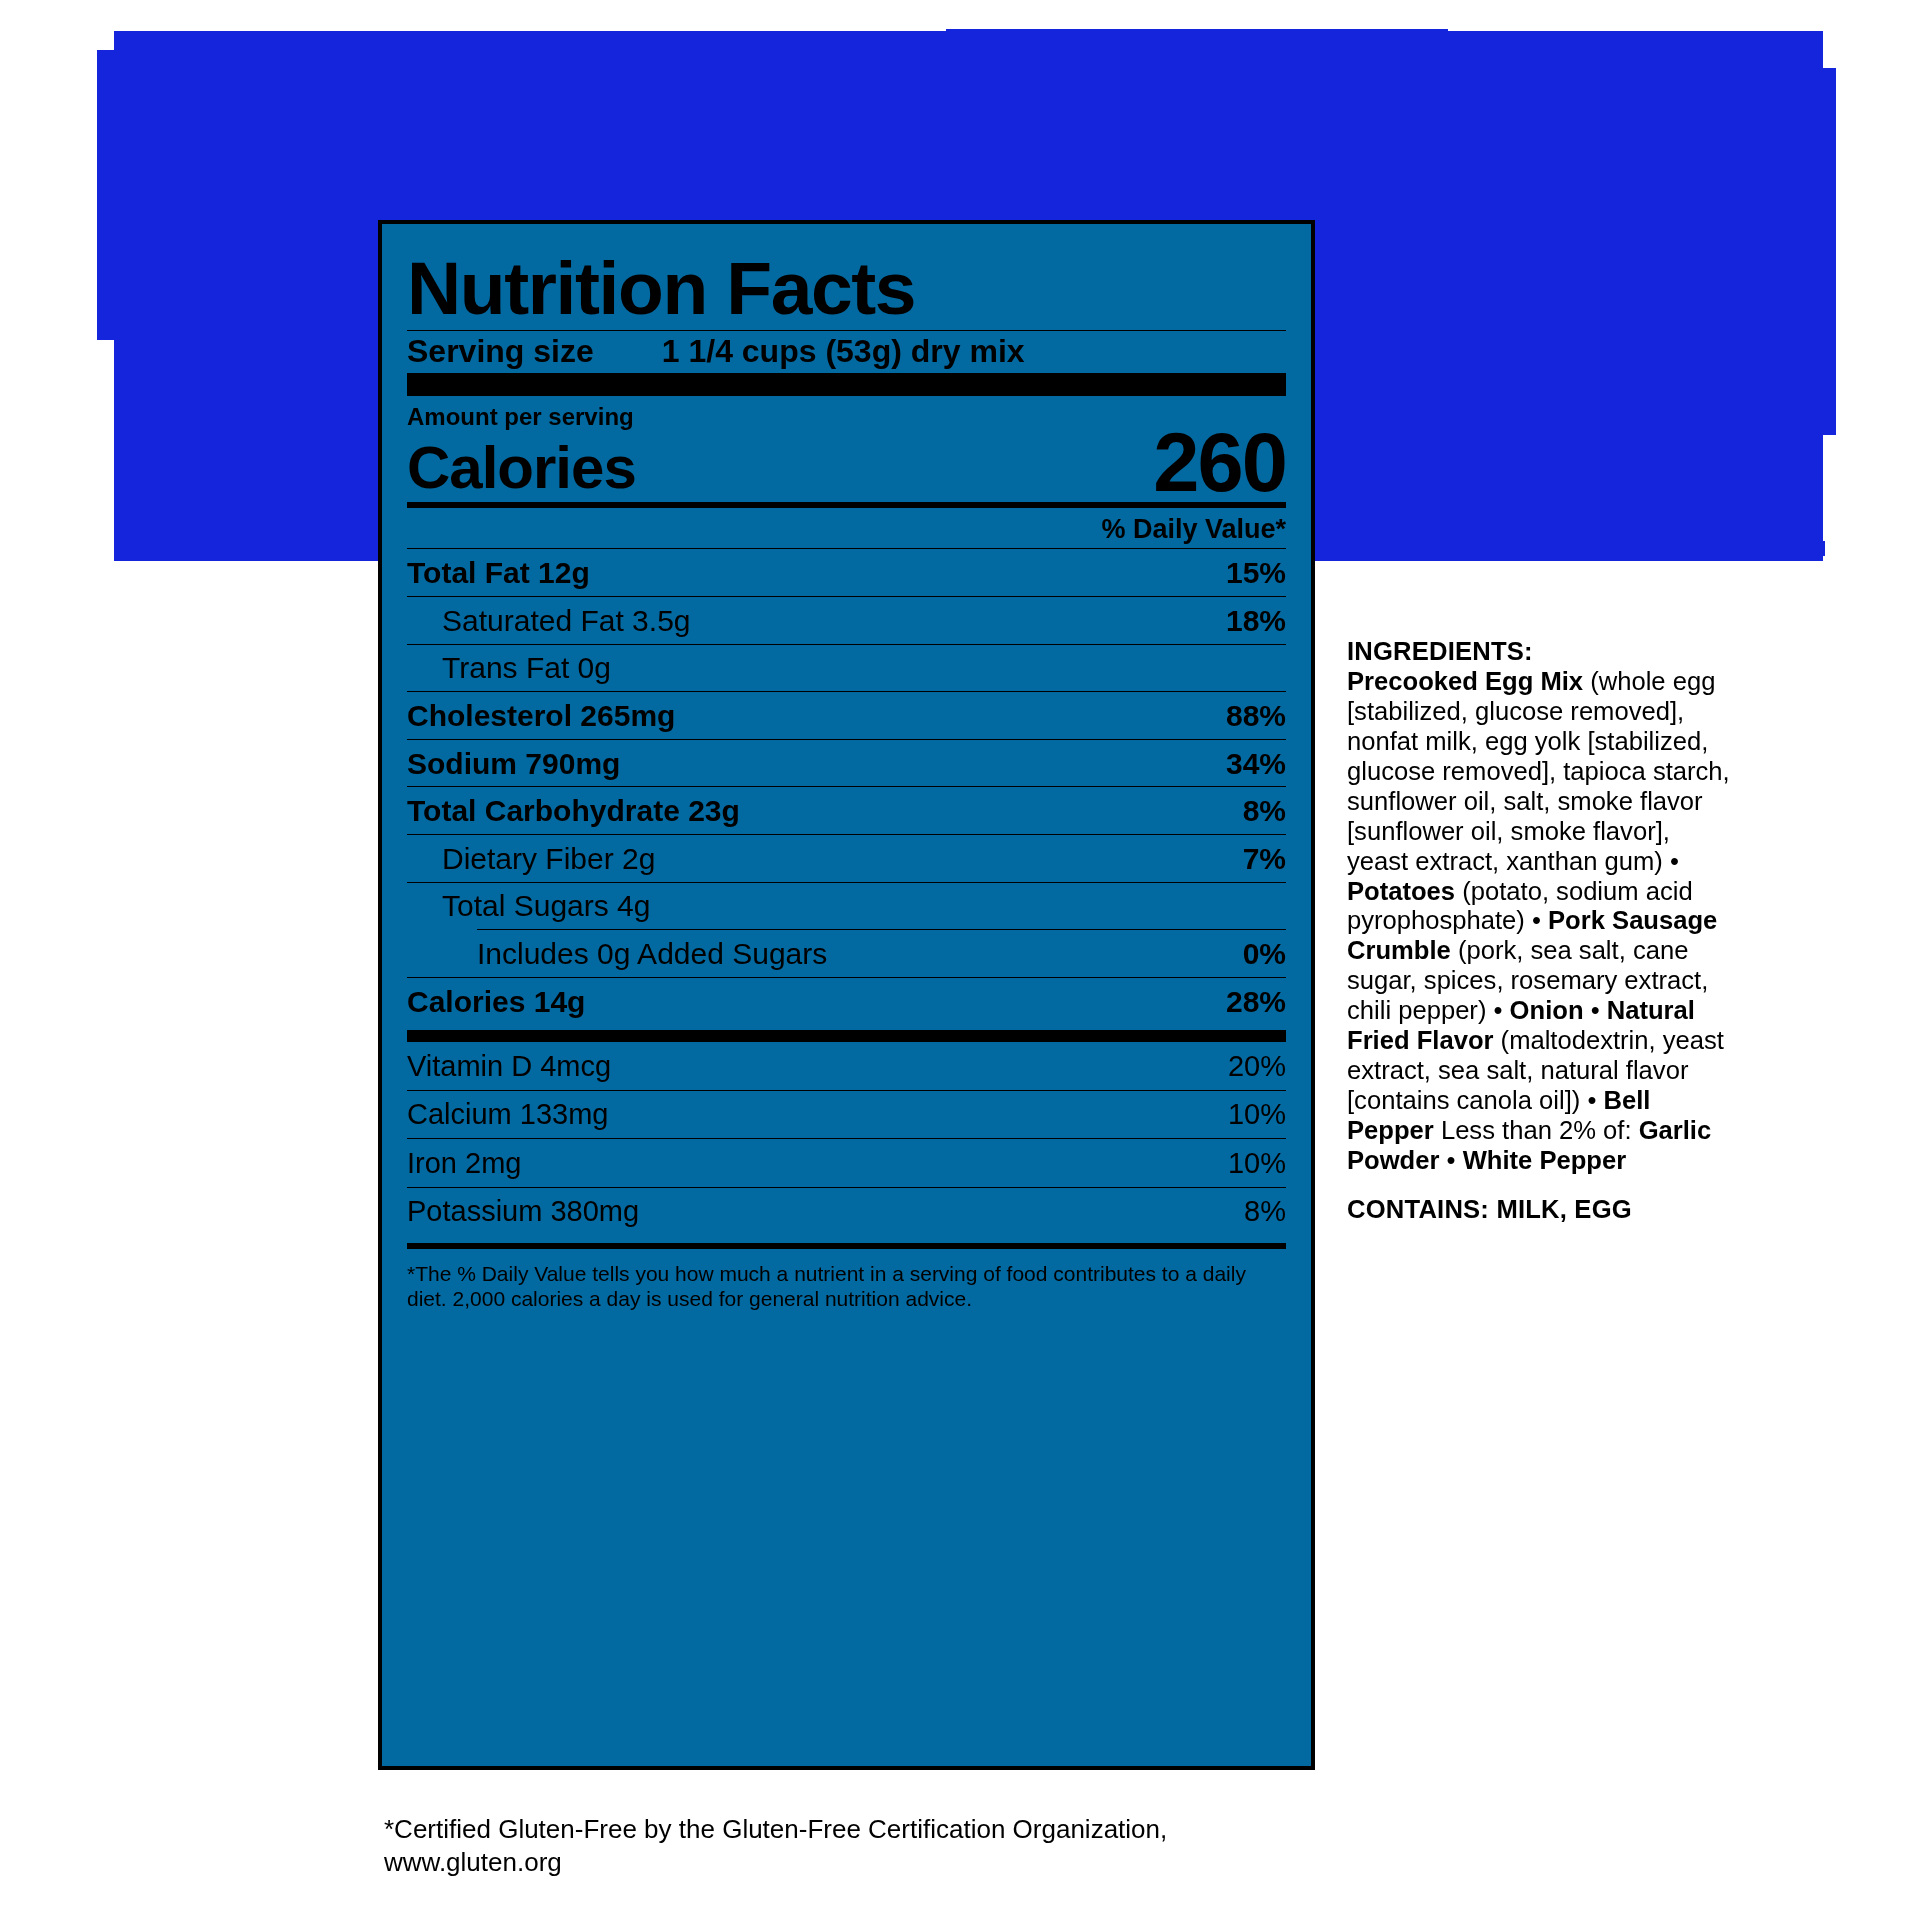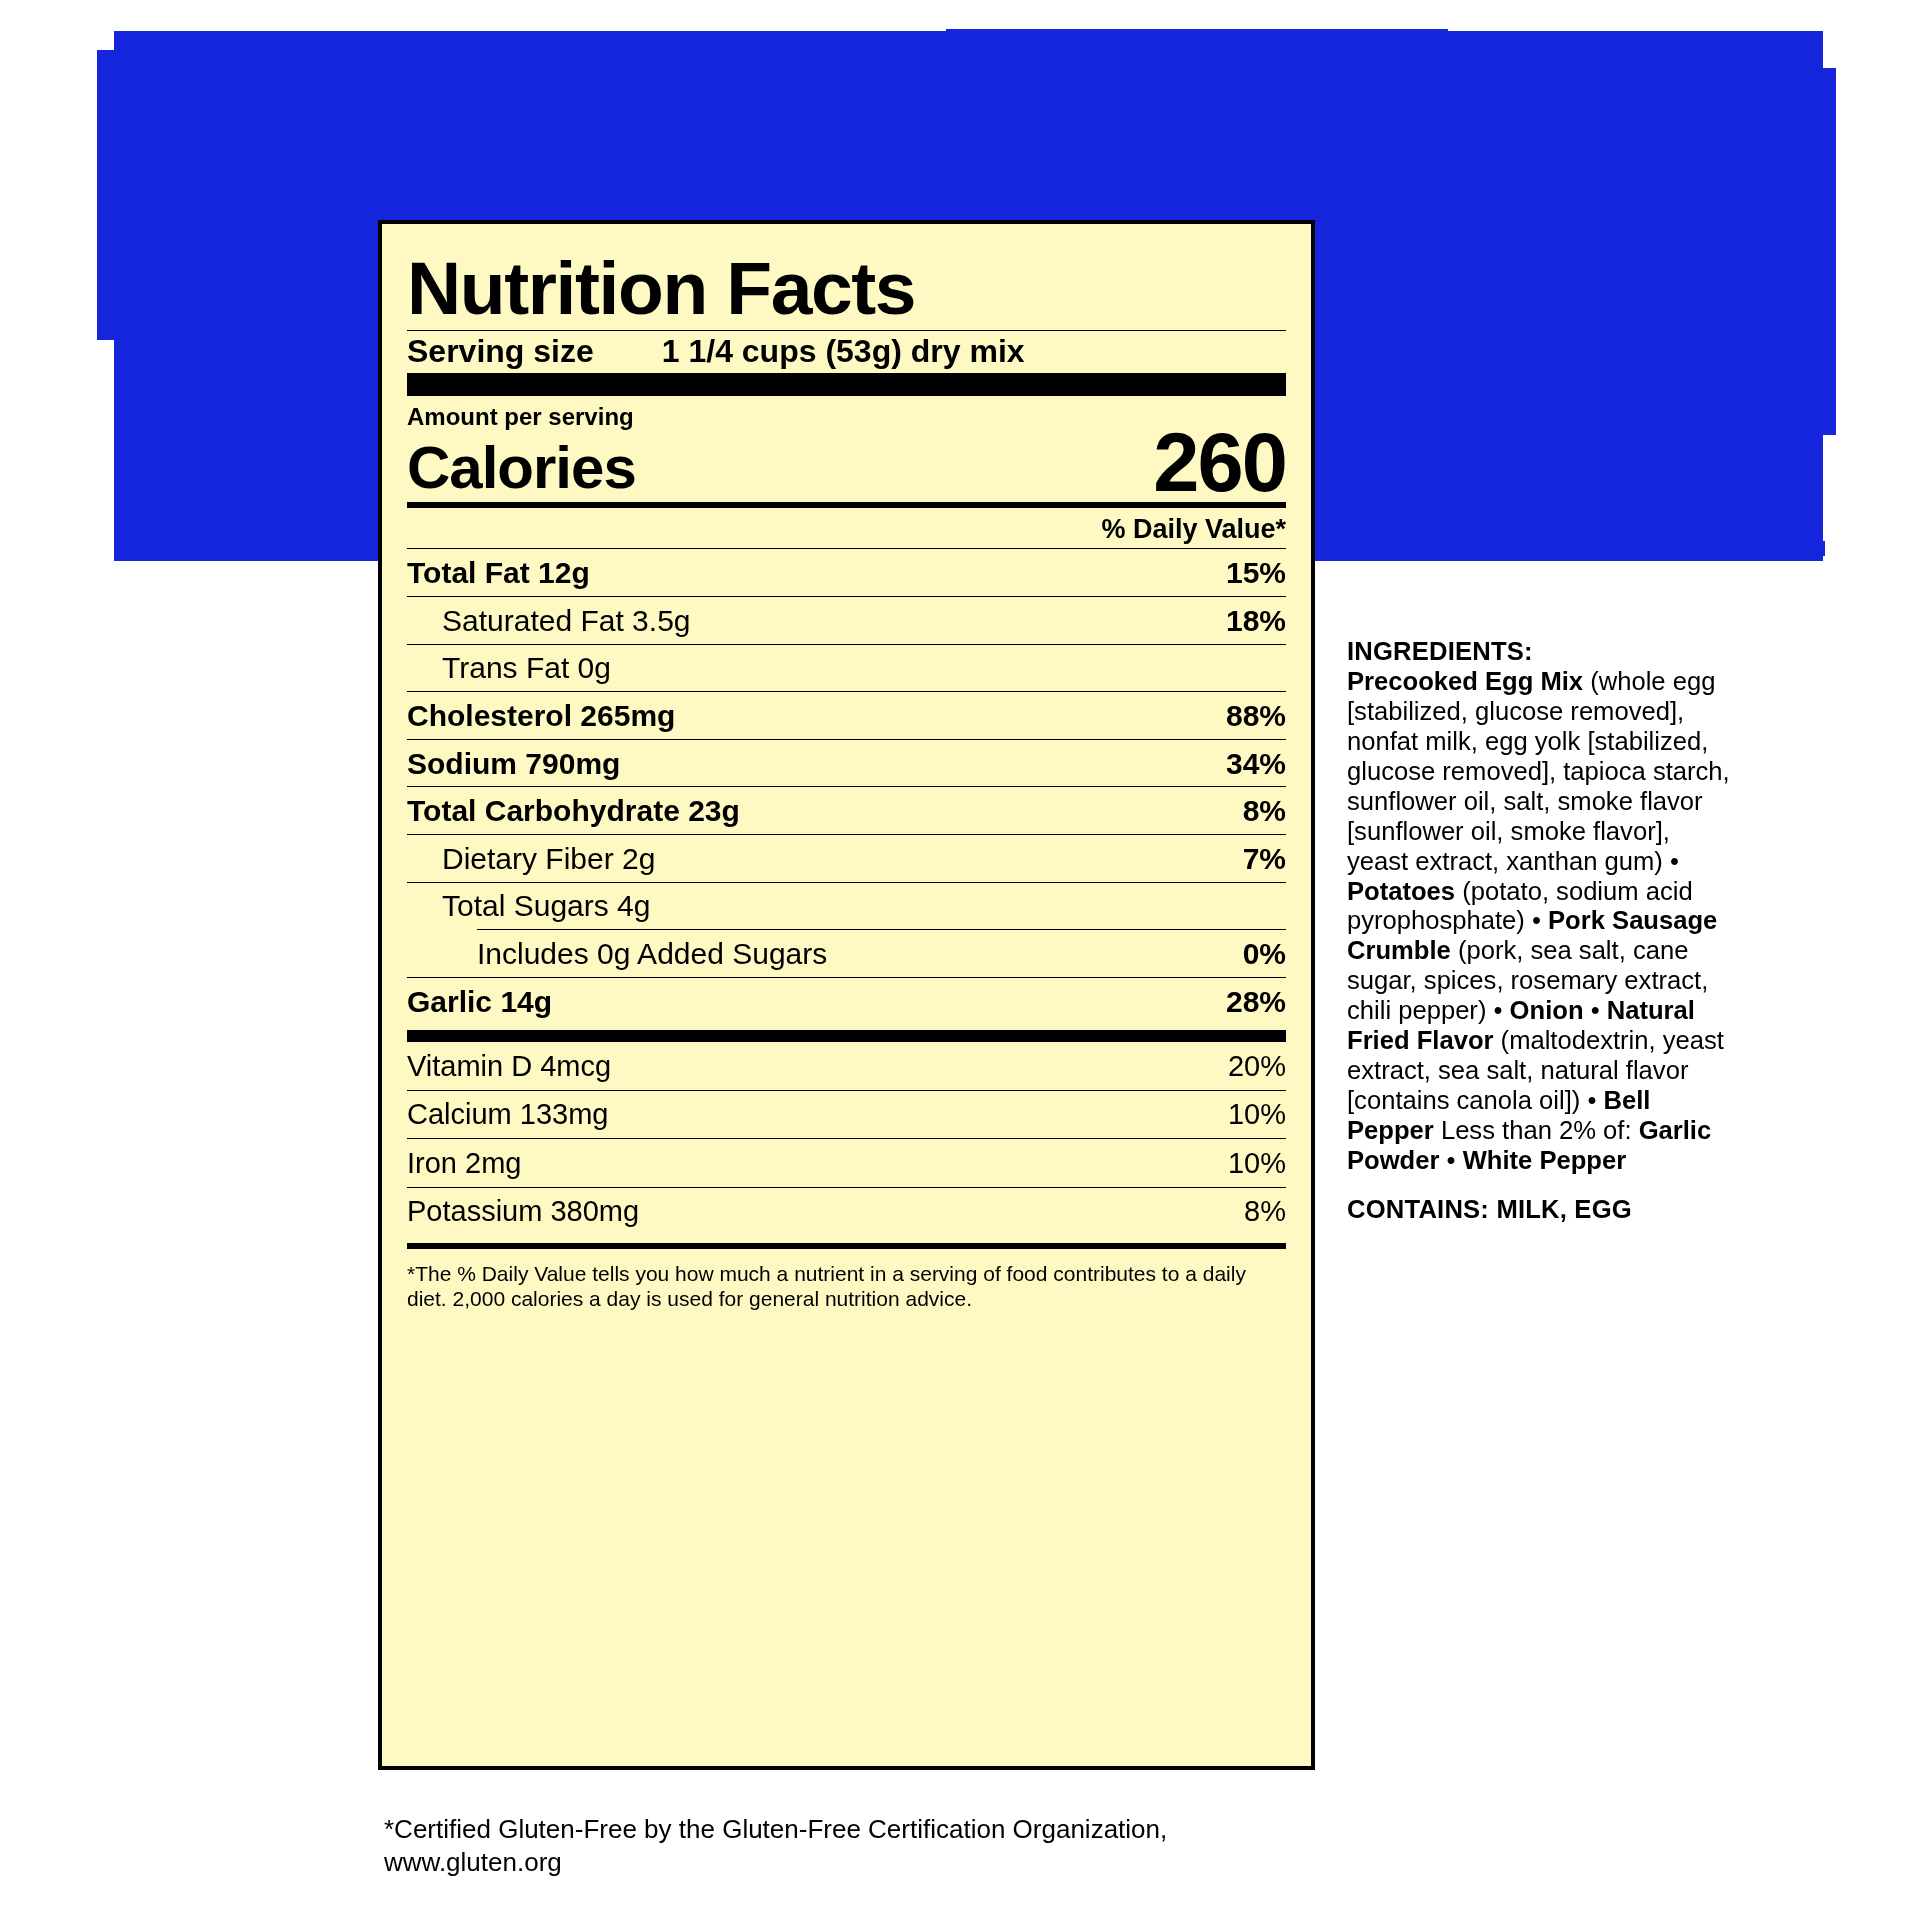--- a/index.html
+++ b/index.html
@@ -40,21 +40,21 @@
     background: #1425DC;
   }
 
   
   #nutrition-panel {
     position: absolute;
     left: 378px;
     top: 220px;
     width: 937px;
     height: 1550px;
-    background: #fef9c3;
+    background: #0369a1;
     border: 4.8px solid #000000;
     box-sizing: border-box;
     padding: 15.4px 25px 17.4px 25px;
   }
 
   .nf-title {
     font-weight: bold;
     font-size: 75px;
     line-height: 0.95;
     letter-spacing: -1.4px;
@@ -259,21 +259,21 @@
     <div class="nm indent1">Total Sugars 4g</div>
     <div class="dv"></div>
   </div>
 
   <div class="nrow" style="border-top:1.9px solid #000; margin-left:70px;">
     <div class="nm">Includes 0g Added Sugars</div>
     <div class="dv">0%</div>
   </div>
 
   <div class="nrow">
-    <div class="nm"><b>Garlic 14g</b></div>
+    <div class="nm"><b>Calories 14g</b></div>
     <div class="dv">28%</div>
   </div>
 
   <div class="rule-mid" style="margin-top:5.8px;"></div>
 
   <div class="vit-row" style="border-top:none;">
     <div>Vitamin D 4mcg</div>
     <div class="dv">20%</div>
   </div>
 

